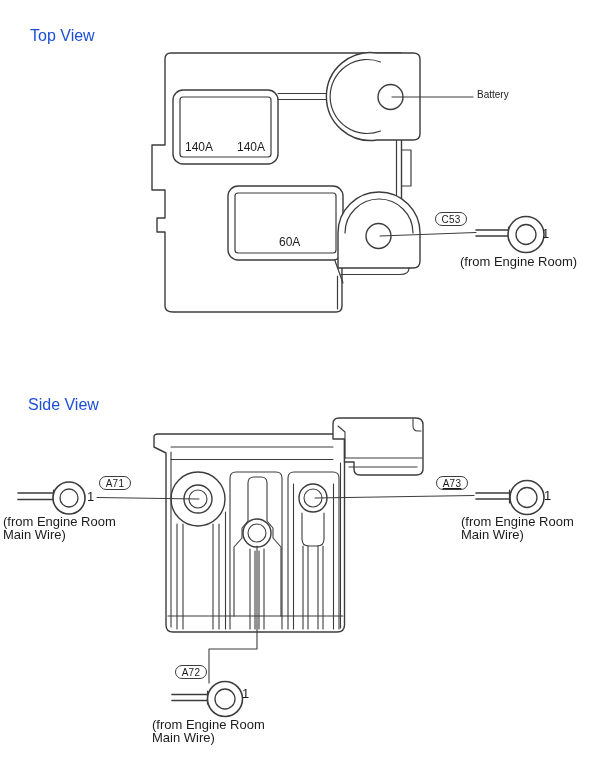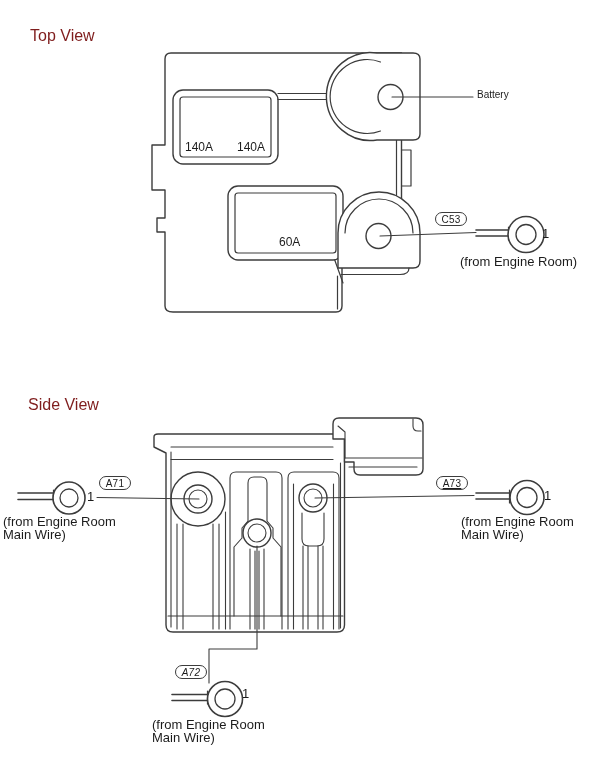--- a/index.html
+++ b/index.html
@@ -1,20 +1,20 @@
 <!DOCTYPE html>
 <html><head>
 <meta charset="utf-8">
 <style>
   html,body{margin:0;padding:0;background:#ffffff;}
   #page{position:relative;width:601px;height:777px;background:#ffffff;overflow:hidden;
         font-family:"Liberation Sans", sans-serif;color:#1c1c1c;}
   #lineart{position:absolute;left:0;top:0;}
   .lbl{position:absolute;white-space:nowrap;line-height:1;}
-  .view-title{font-size:16px;color:#7f1d1d;}
+  .view-title{font-size:16px;color:#1d4ed8;}
   .rating{font-size:12px;}
   .part-label{font-size:10px;}
   .pin{font-size:13px;}
   .caption{font-size:13px;line-height:13px;}
   .pill{position:absolute;height:14px;min-width:32px;padding:0 5px;border:1.4px solid #3c3c3c;
         border-radius:9px;background:#ffffff;display:flex;align-items:center;justify-content:center;
         font-size:10px;letter-spacing:.3px;color:#1c1c1c;box-sizing:border-box;text-align:center;}
 </style>
 </head>
 <body>
@@ -165,20 +165,20 @@
     <div class="caption">Main Wire)</div>
   </div>
 
   <div class="pill" style="left:436px;top:476px;text-decoration:underline;">A73</div>
   <div class="lbl pin" style="left:544px;top:489px;">1</div>
   <div style="position:absolute;left:461px;top:515px;">
     <div class="caption">(from Engine Room</div>
     <div class="caption">Main Wire)</div>
   </div>
 
-  <div class="pill" style="left:175px;top:665px;font-style:italic;">A72</div>
+  <div class="pill" style="left:175px;top:665px;">A72</div>
   <div class="lbl pin" style="left:242px;top:687px;">1</div>
   <div style="position:absolute;left:152px;top:718px;">
     <div class="caption">(from Engine Room</div>
     <div class="caption">Main Wire)</div>
   </div>
 
 </div>
 
 </body></html>

